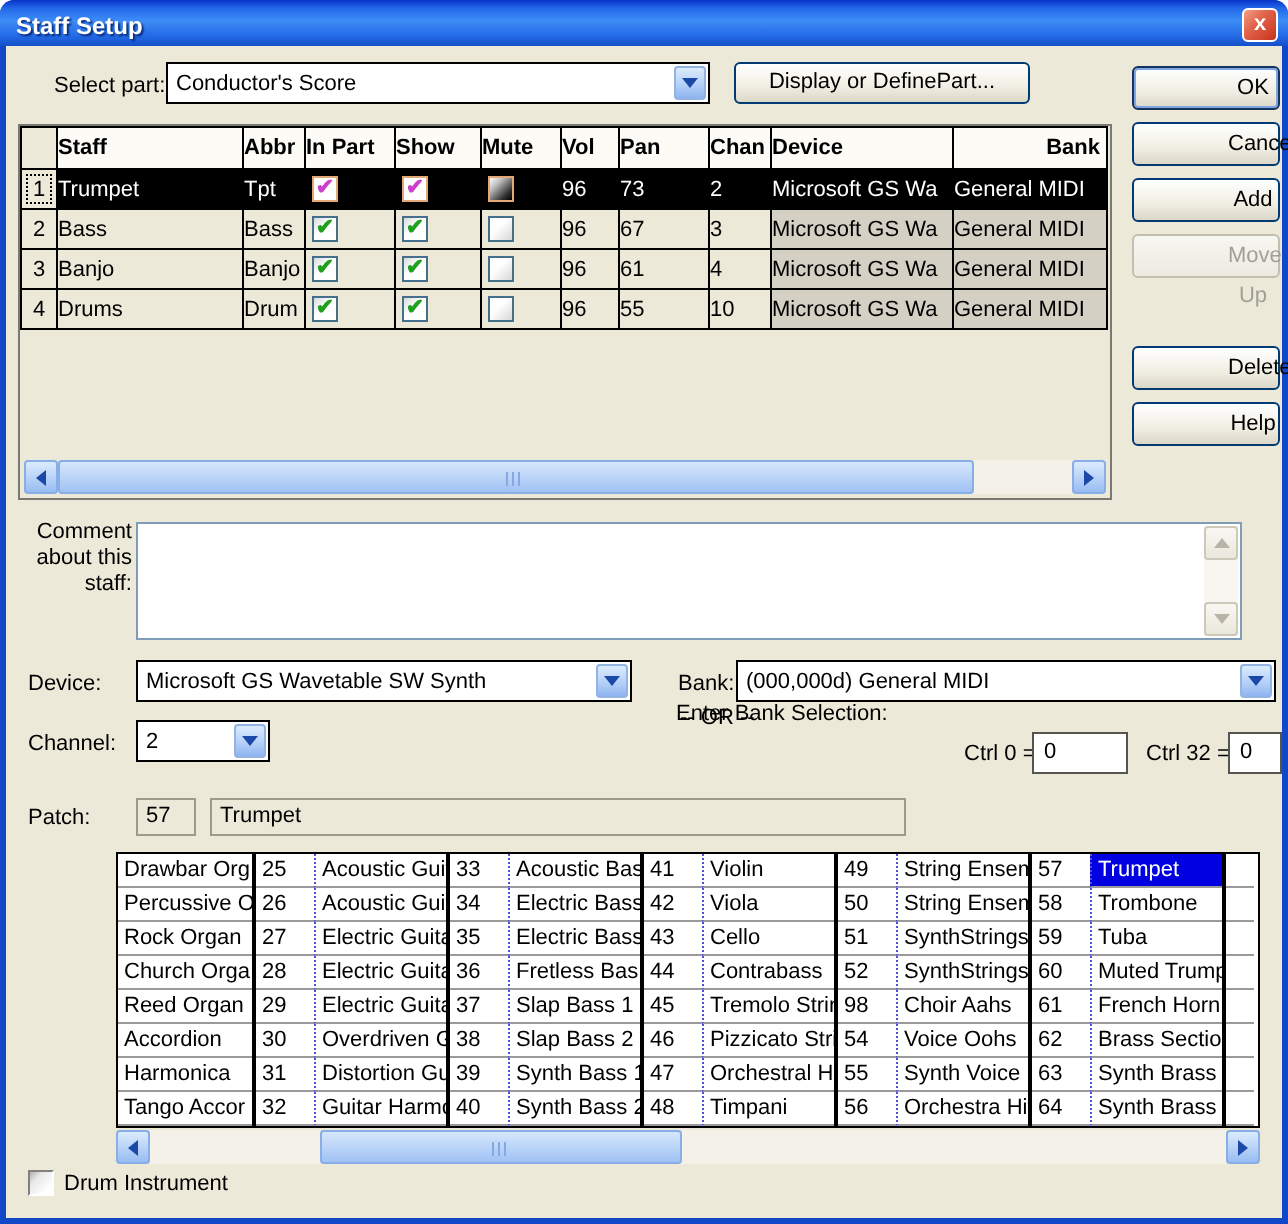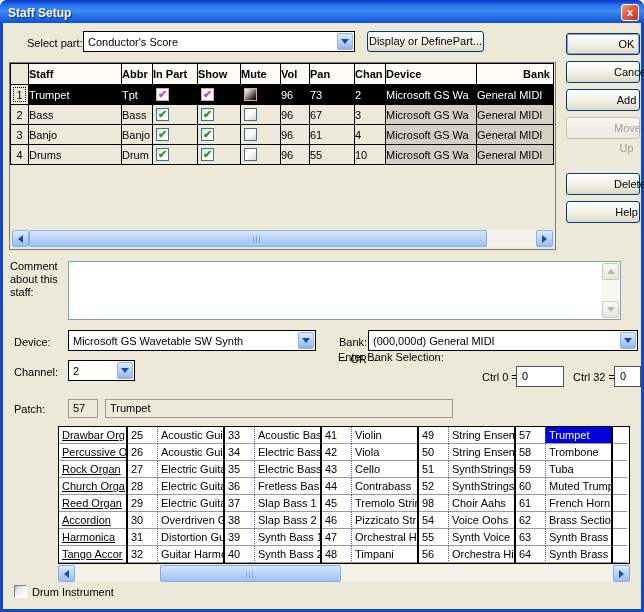--- a/index.html
+++ b/index.html
@@ -96,21 +96,21 @@
 
   
   .pgrid { position:absolute; left:58px; top:426px; width:572px; height:138px; border:1px solid #000;
            background:#fff; display:flex; overflow:hidden; }
   .pcol { display:grid; grid-template-columns:29px 66px; grid-auto-rows:17px; border-left:2px solid #000; }
   .pcol.first { grid-template-columns:67px; border-left:none; }
   .pcol.sliver { grid-template-columns:14px; }
   .pnum, .pname { border-bottom:1px solid #9a9a9a; line-height:16px; padding-left:3px; overflow:hidden;
                   white-space:nowrap; }
   .pname { border-left:1px dotted #5050E0; }
-  .pcol.first .pname, .pcol.sliver .pname { border-left:none;text-decoration:underline; }
+  .pcol.first .pname, .pcol.sliver .pname { border-left:none; }
   .pname.psel { background:#0000E0; color:#fff; }
 
   
   .xp-check { position:absolute; width:13px; height:13px; border:1px solid #808080;
               border-right-color:#fff; border-bottom-color:#fff;
               background:linear-gradient(135deg,#AFAFAF 0%,#E8E8E8 30%,#FFF 80%); }
 </style>
 </head>
 <body>
 
@@ -122,21 +122,21 @@
 
   <div class="content">
 
     <span class="lbl" style="left:24px; top:14px;">Select part:</span>
     <div class="combo" style="left:80px; top:8px; width:272px;">
       <span class="txt">Conductor's Score</span>
       <span class="arrow-btn">
           <span class="tri-down"></span>
         </span>
     </div>
-    <div class="small-btn" style="left:364px; top:8px; width:117px; height:21px;">Display or DefinePart...</div>
+    <div class="small-btn" style="left:364px; top:8px; width:148px; height:21px;">Display or DefinePart...</div>
 
     <div class="btn default" style="top:10px;">OK</div>
     <div class="btn" style="top:38px;">Cancel</div>
     <div class="btn" style="top:66px;">Add</div>
     <div class="btn disabled" style="top:94px;">Move Up</div>
     <div class="btn" style="top:178px;">Help</div>
     <div class="btn" style="top:150px;">Delete</div>
 
     <div class="table-wrap" style="left:6px; top:39px;">
       <table class="staff">
@@ -253,21 +253,21 @@
             <span class="tri-left"></span>
           </div>
         <div class="sb-thumb" style="width:458px;"></div>
         <div class="gap" style="width:49px;"></div>
         <div class="sb-btn">
             <span class="tri-right"></span>
           </div>
       </div>
     </div>
 
-    <span class="lbl" style="left:7px; top:237px; width:56px; white-space:normal; line-height:13px;">Comment about this staff:</span>
+    <span class="lbl" style="left:7px; top:237px; width:56px; white-space:normal; line-height:13px;text-align:right;">Comment about this staff:</span>
     <div class="comment-box" style="left:65px; top:238px;">
       <span></span>
       <div class="vsb">
         <div class="sb-btn">
             <span class="tri-up-g"></span>
           </div>
         <div class="sb-btn bottom">
             <span class="tri-down-g"></span>
           </div>
       </div>

